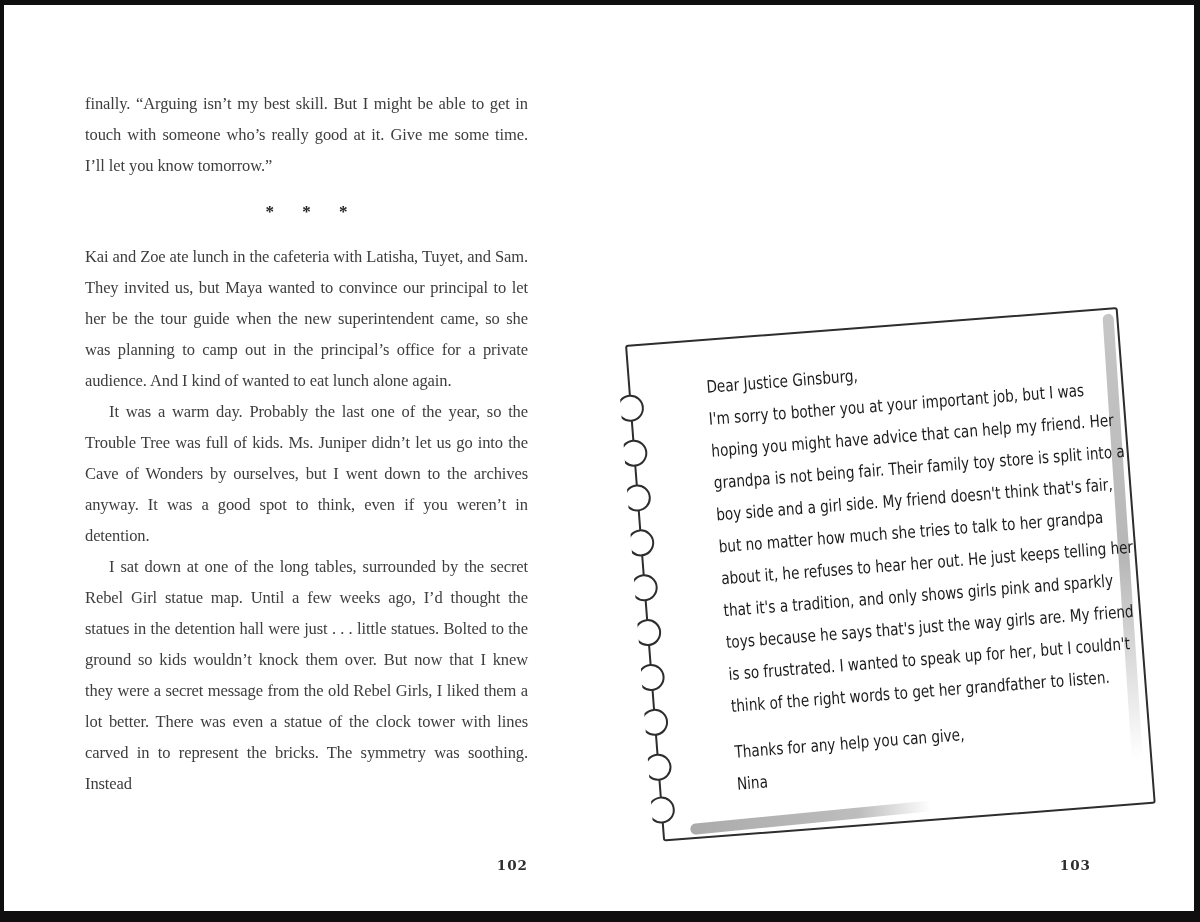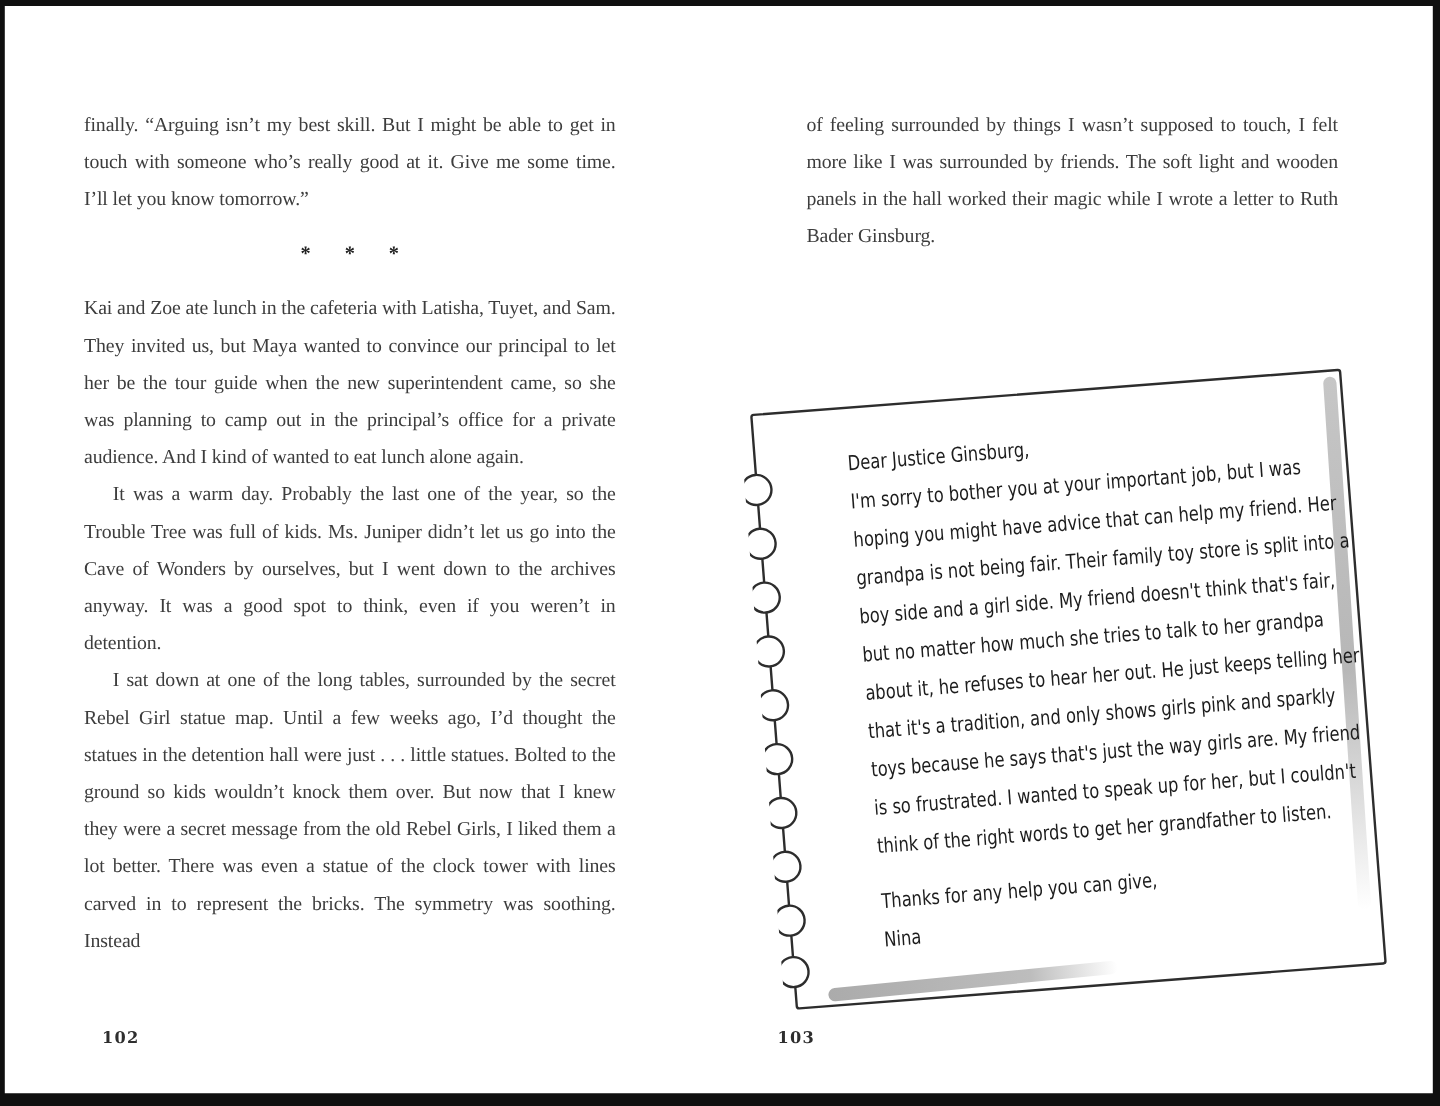--- a/index.html
+++ b/index.html
@@ -10,34 +10,34 @@
     position: absolute; inset: 0; pointer-events: none; z-index: 50;
     border-style: solid; border-color: #0f0f0f;
     border-width: 5px 6px 11px 4px;
   }
 
   .page-column {
     position: absolute; top: 88px; width: 443px;
     color: #3d3d3d; font-size: 16.5px; line-height: 31px;
     text-align: justify; letter-spacing: -0.1px;
   }
-  .page-column.left  { left: 70px; }
+  .page-column.left  { left: 85px; }
   .page-column.right { left: 672px; }
 
   .page-column p { margin: 0; }
   .page-column p.indent { text-indent: 24px; }
 
   .section-break {
     text-align: center; font-weight: bold; color: #222;
     font-size: 17px; letter-spacing: 12px; text-indent: 12px;
     margin: 15px 0 14px 0; line-height: 31px;
   }
 
   .folio {
-    position: absolute; top: 857px; width: 443px; text-align: left;
+    position: absolute; top: 857px; width: 443px; text-align: right;
     font-size: 13.5px; font-weight: bold; color: #2e2e2e; letter-spacing: 1px;
     font-family: "DejaVu Serif", serif;
   }
   .folio.left  { left: 85px; }
   .folio.right { left: 648px; }
 
   
   .notepad {
     position: absolute; left: 625px; top: 345px;
     width: 494px; height: 498px;
@@ -97,21 +97,20 @@
   <p>finally. “Arguing isn’t my best skill. But I might be able to get in touch with someone who’s really good at it. Give me some time. I’ll let you know tomorrow.”</p>
   <div class="section-break">* * *</div>
   <p>Kai and Zoe ate lunch in the cafeteria with Latisha, Tuyet, and Sam. They invited us, but Maya wanted to convince our principal to let her be the tour guide when the new superintendent came, so she was planning to camp out in the principal’s office for a private audience. And I kind of wanted to eat lunch alone again.</p>
   <p class="indent">It was a warm day. Probably the last one of the year, so the Trouble Tree was full of kids. Ms. Juniper didn’t let us go into the Cave of Wonders by ourselves, but I went down to the archives anyway. It was a good spot to think, even if you weren’t in detention.</p>
   <p class="indent">I sat down at one of the long tables, surrounded by the secret Rebel Girl statue map. Until a few weeks ago, I’d thought the statues in the detention hall were just . . . little statues. Bolted to the ground so kids wouldn’t knock them over. But now that I knew they were a secret message from the old Rebel Girls, I liked them a lot better. There was even a statue of the clock tower with lines carved in to represent the bricks. The symmetry was soothing. Instead</p>
 </section>
 
 <div class="folio left">102</div>
 
 <section class="page-column right">
-  <p>of feeling surrounded by things I wasn’t supposed to touch, I felt more like I was surrounded by friends. The soft light and wooden panels in the hall worked their magic while I wrote a letter to Ruth Bader Ginsburg.</p>
 </section>
 
 <div class="folio right">103</div>
 
 <div class="notepad">
   <div class="smudge-right"></div>
   <div class="smudge-bottom"></div>
 
   <span class="notch" style="top:48px"></span>
   <span class="notch" style="top:93px"></span>

